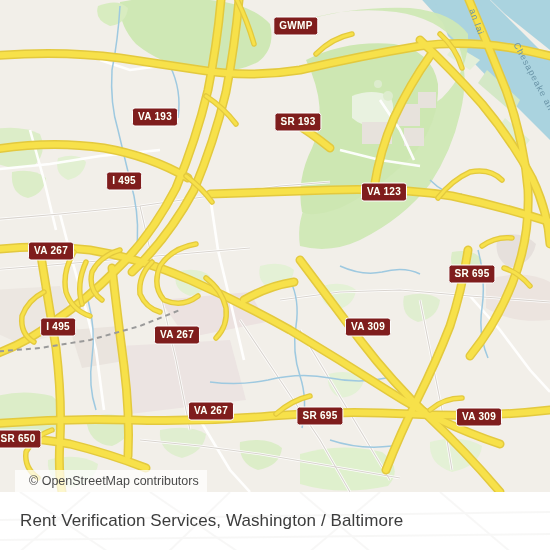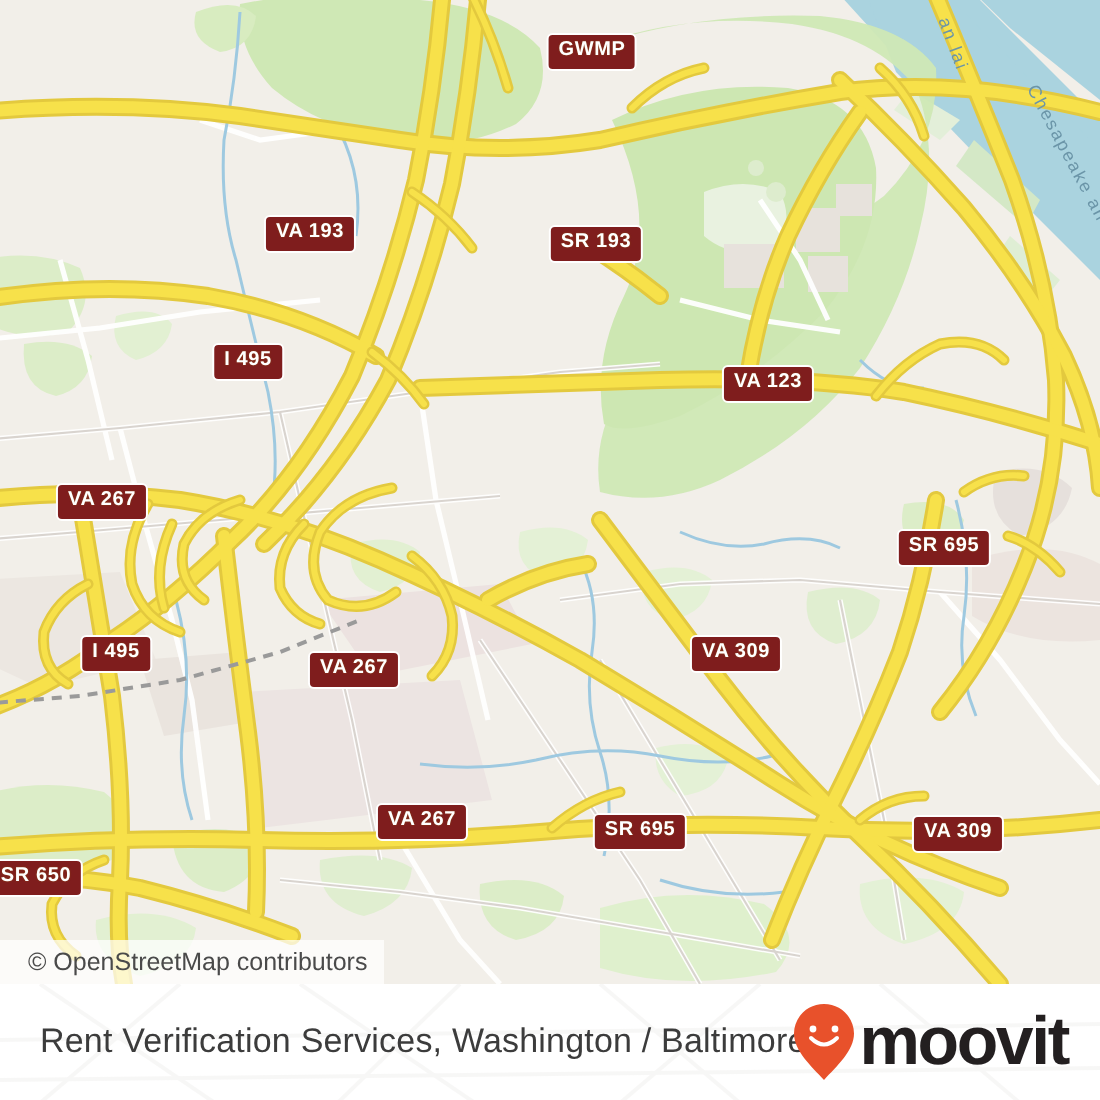--- a/index.html
+++ b/index.html
@@ -95,21 +95,21 @@
     width: 0; height: 0;
     border-left: 12px solid transparent;
     border-right: 12px solid transparent;
     border-top: 11px solid #ffffff;
     filter: drop-shadow(0 1px 1px rgba(0,0,0,0.18));
   }
 
   
   #attribution {
     position: absolute;
-    left: 0;
+    left: 15px;
     top: 470px;
     height: 22px;
     line-height: 22px;
     padding-left: 14px;
     padding-right: 8px;
     color: #4a4a4a;
     font-size: 12.5px;
     background: rgba(255,255,255,0.72);
     white-space: nowrap;
   }
@@ -416,24 +416,15 @@
         <path d="M 150,492 L 250,560"></path>
         <path d="M 230,492 L 160,560"></path>
         <path d="M 300,492 L 380,560"></path>
         <path d="M 380,492 L 300,560"></path>
         <path d="M 440,492 L 520,560"></path>
         <path d="M 0,520 L 550,512"></path>
         <path d="M 0,540 L 550,534"></path>
       </g>
     </svg>
     <span id="footer-title">Rent Verification Services, Washington / Baltimore</span>
-    <div id="brand">
-      <svg width="34" height="42" viewBox="0 0 34 42">
-        <path d="M17 2 C8.7 2 2 8.6 2 16.8 C2 25.4 10.5 33 17 40 C23.5 33 32 25.4 32 16.8 C32 8.6 25.3 2 17 2 Z" fill="#e8512b"></path>
-        <circle cx="11.5" cy="14.5" r="1.7" fill="#ffffff"></circle>
-        <circle cx="22.5" cy="14.5" r="1.7" fill="#ffffff"></circle>
-        <path d="M10.5 19 Q 17 25.5 23.5 19" fill="none" stroke="#ffffff" stroke-width="2" stroke-linecap="round"></path>
-      </svg>
-      <span id="brand-word">moovit</span>
-    </div>
   </div>
 
 </div>
 
 </body></html>

